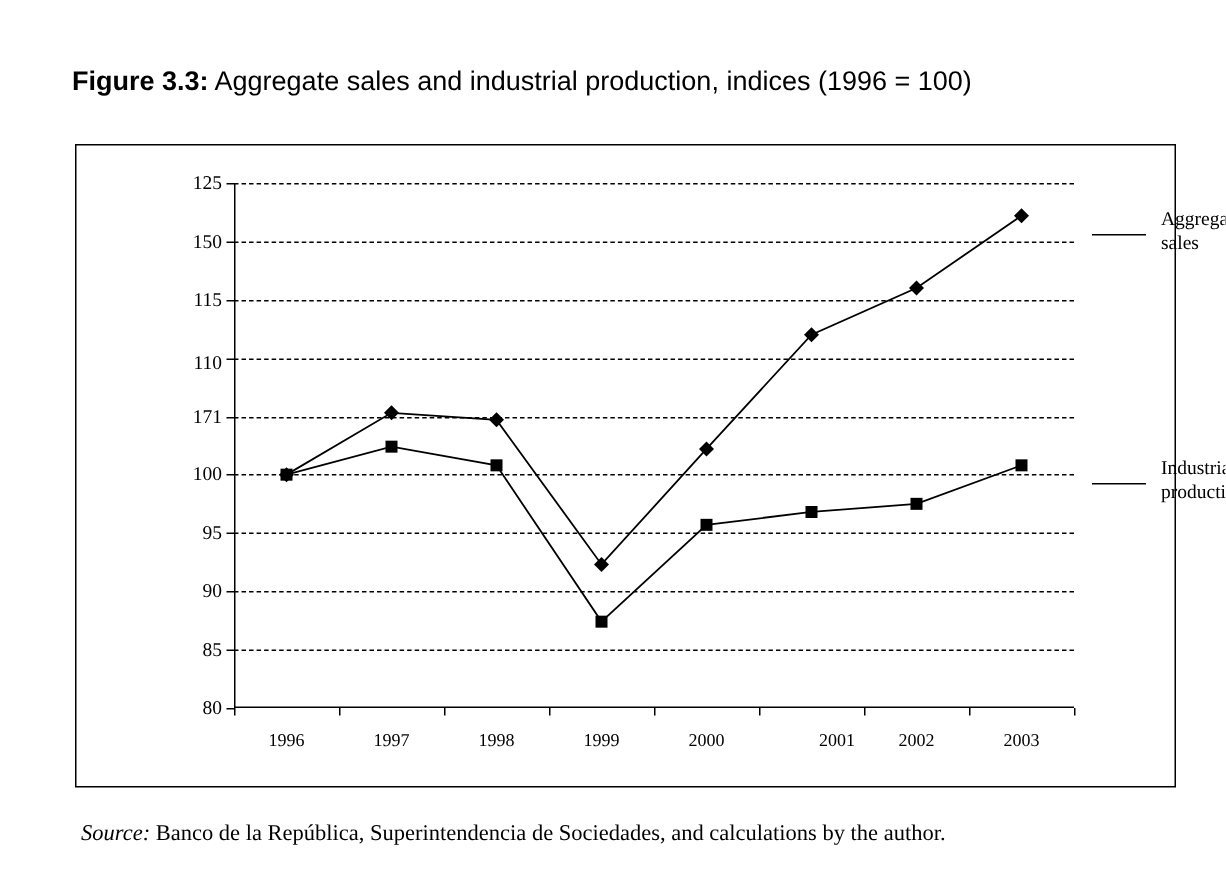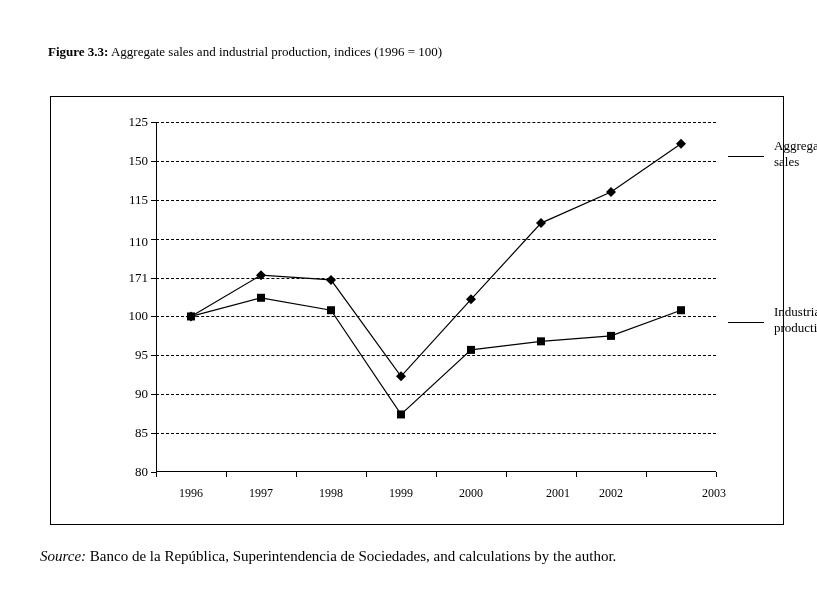--- a/index.html
+++ b/index.html
@@ -12,22 +12,22 @@
     height: 596px;
     font-family: "Liberation Serif", serif;
     color: #000000;
     position: relative;
     overflow: hidden;
   }
   .figure-title {
     position: absolute;
     left: 48px;
     top: 44px;
-    font-size: 13px;
-    font-family: Liberation Serif, serif;
+    font-size: 18px;
+    font-family: Liberation Sans, sans-serif;
     white-space: nowrap;
   }
   .figure-title .label {
     font-weight: bold;
   }
   .chart-frame {
     position: absolute;
     left: 50px;
     top: 96px;
     width: 734px;
@@ -106,21 +106,21 @@
     width: 100px;
   }
   .legend-line {
     position: absolute;
     width: 36px;
     height: 0;
     border-top: 1px solid #000000;
   }
   .source-note {
     position: absolute;
-    left: 40px;
+    left: 54px;
     top: 548px;
     font-size: 15px;
     font-family: "Liberation Serif", serif;
     white-space: nowrap;
   }
   .source-note .src-label {
     font-style: italic;
   }
 </style>
 </head>
@@ -167,21 +167,21 @@
         <div class="ytick-mark" style="top: 0px;"></div>
       </div>
     <div id="xticks">
         <div class="xtick-label" style="left: 35px;">1996</div>
         <div class="xtick-label" style="left: 105px;">1997</div>
         <div class="xtick-label" style="left: 175px;">1998</div>
         <div class="xtick-label" style="left: 245px;">1999</div>
         <div class="xtick-label" style="left: 315px;">2000</div>
         <div class="xtick-label" style="left: 402px; text-align: right;">2001</div>
         <div class="xtick-label" style="left: 455px;">2002</div>
-        <div class="xtick-label" style="left: 525px; margin-left: 33px;">2003</div>
+        <div class="xtick-label" style="left: 525px;">2003</div>
         <div class="xtick-mark" style="left: 0px;"></div>
         <div class="xtick-mark" style="left: 70px;"></div>
         <div class="xtick-mark" style="left: 140px;"></div>
         <div class="xtick-mark" style="left: 210px;"></div>
         <div class="xtick-mark" style="left: 280px;"></div>
         <div class="xtick-mark" style="left: 350px;"></div>
         <div class="xtick-mark" style="left: 420px;"></div>
         <div class="xtick-mark" style="left: 490px;"></div>
         <div class="xtick-mark" style="left: 560px;"></div>
       </div>

